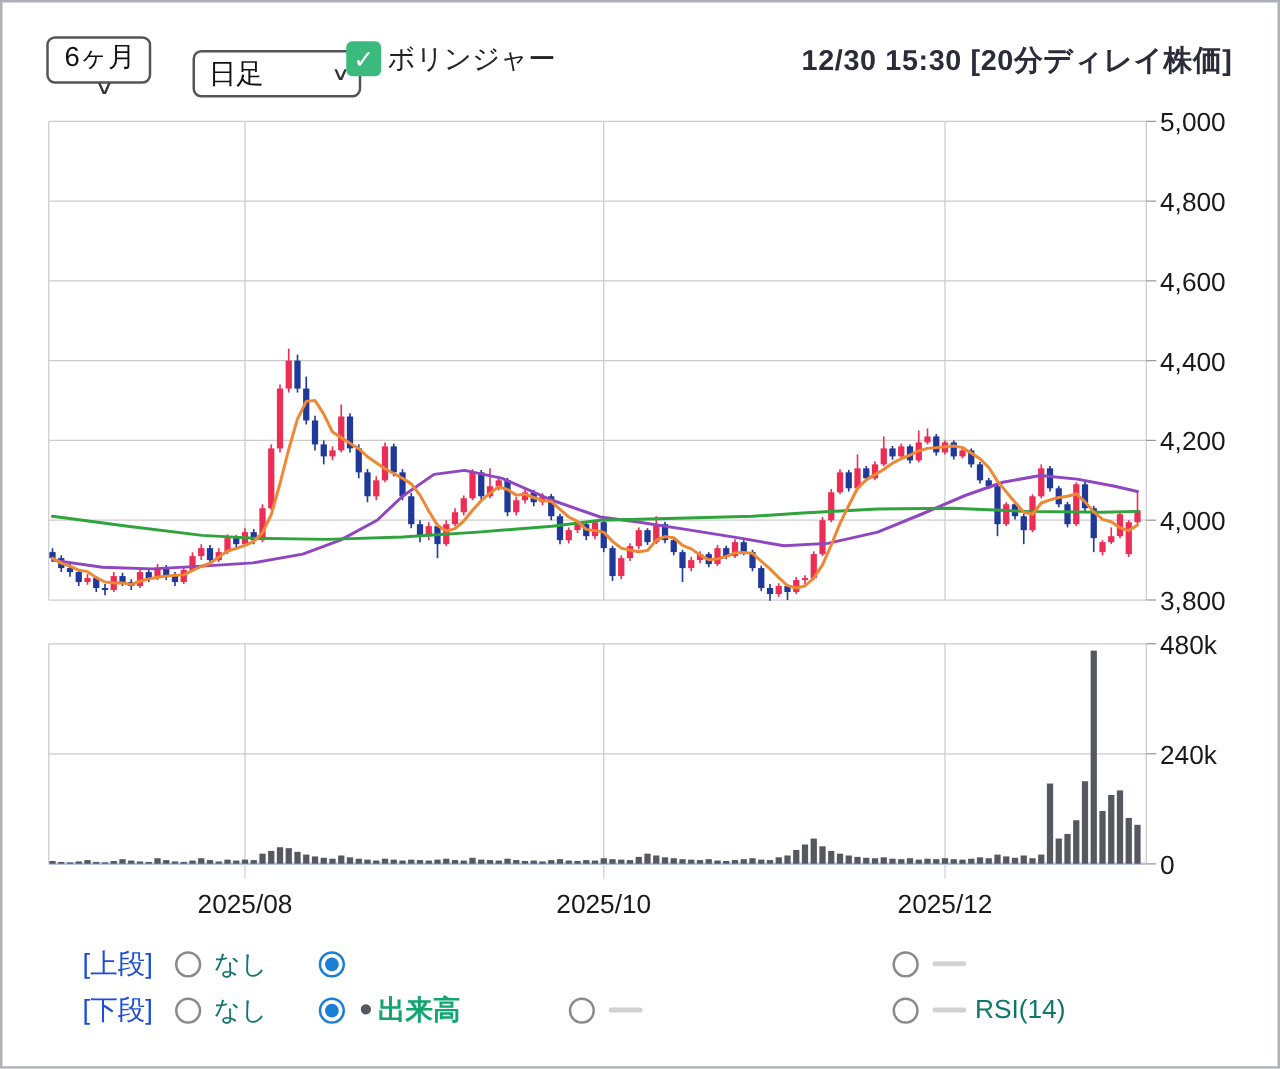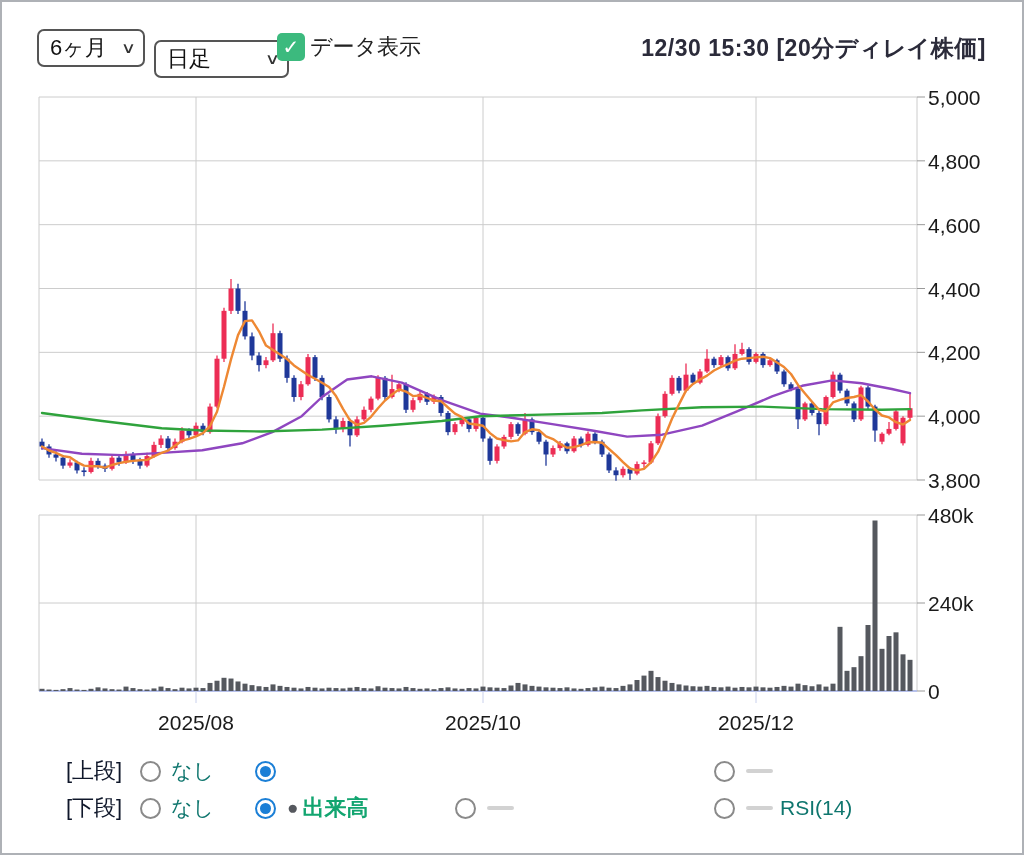--- a/index.html
+++ b/index.html
@@ -9,40 +9,40 @@
     font-family:"Liberation Sans","DejaVu Sans",sans-serif;color:#333;overflow:hidden;
   }
   
   .select{
     position:absolute;top:27px;height:38px;box-sizing:border-box;
     border:2px solid #555;border-radius:7px;display:flex;align-items:center;
     justify-content:space-between;padding:0 9px 0 11px;font-size:22px;color:#111;
     background:#fff;cursor:pointer;
   }
   .select .chev{font-size:15px;color:#333;margin-left:6px;transform:scaleX(1.4);}
-  #period-select{left:35px;width:108px;}
+  #period-select{left:35px;width:84px;flex-direction:column;}
   #interval-select{left:152px;width:135px;margin-top:11px;}
   .chkwrap{position:absolute;left:275px;top:30px;display:flex;align-items:center;cursor:pointer;}
   .chkbox{
     width:28px;height:28px;border-radius:5px;background:#3cba7e;color:#fff;
     display:flex;align-items:center;justify-content:center;font-size:20px;font-weight:bold;
   }
   .chklabel{margin-left:5px;font-size:22px;color:#222;}
   .quote{
     position:absolute;top:31px;right:36px;font-size:23px;font-weight:bold;color:#2b2b3a;
     letter-spacing:0.5px;
   }
   
   #chart-svg{position:absolute;left:0;top:0;}
   
   .lrow{position:absolute;left:0;width:1024px;height:34px;}
   #legend-upper{top:752px;}
   #legend-lower{top:789px;}
   .litem{position:absolute;top:0;height:34px;display:flex;align-items:center;font-size:21px;color:#333;}
-  .bracket{font-size:22px;color:#0f172a;}
+  .bracket{font-size:22px;color:#1d4ed8;}
   .radio{
     width:21px;height:21px;border-radius:50%;box-sizing:border-box;
     border:2px solid #8a8a8a;background:#fff;position:relative;cursor:pointer;flex:0 0 auto;
   }
   .radio.sel{border-color:#1b7fd6;}
   .radio.sel::after{
     content:'';position:absolute;left:3px;top:3px;right:3px;bottom:3px;
     border-radius:50%;background:#1b7fd6;
   }
   .dash{display:inline-block;width:27px;height:4px;border-radius:2px;margin:0 4px;flex:0 0 auto;}
@@ -59,21 +59,21 @@
   <div class="select" id="period-select">
     <span>6ヶ月</span>
     <span class="chev">∨</span>
   </div>
   <div class="select" id="interval-select">
     <span>日足</span>
     <span class="chev">∨</span>
   </div>
   <div class="chkwrap">
     <span class="chkbox">✓</span>
-    <span class="chklabel">データ表示</span>
+    <span class="chklabel">ボリンジャー</span>
   </div>
   <div class="quote">12/30 15:30 [20分ディレイ株価]</div>
 
   <svg id="chart-svg" width="1024" height="740">
       <g>
         <line x1="37" y1="95" x2="915" y2="95" stroke="#cccccc" stroke-width="1"></line>
         <line x1="37" y1="158.83333333333334" x2="915" y2="158.83333333333334" stroke="#cccccc" stroke-width="1"></line>
         <line x1="37" y1="222.66666666666669" x2="915" y2="222.66666666666669" stroke="#cccccc" stroke-width="1"></line>
         <line x1="37" y1="286.5" x2="915" y2="286.5" stroke="#cccccc" stroke-width="1"></line>
         <line x1="37" y1="350.33333333333337" x2="915" y2="350.33333333333337" stroke="#cccccc" stroke-width="1"></line>

